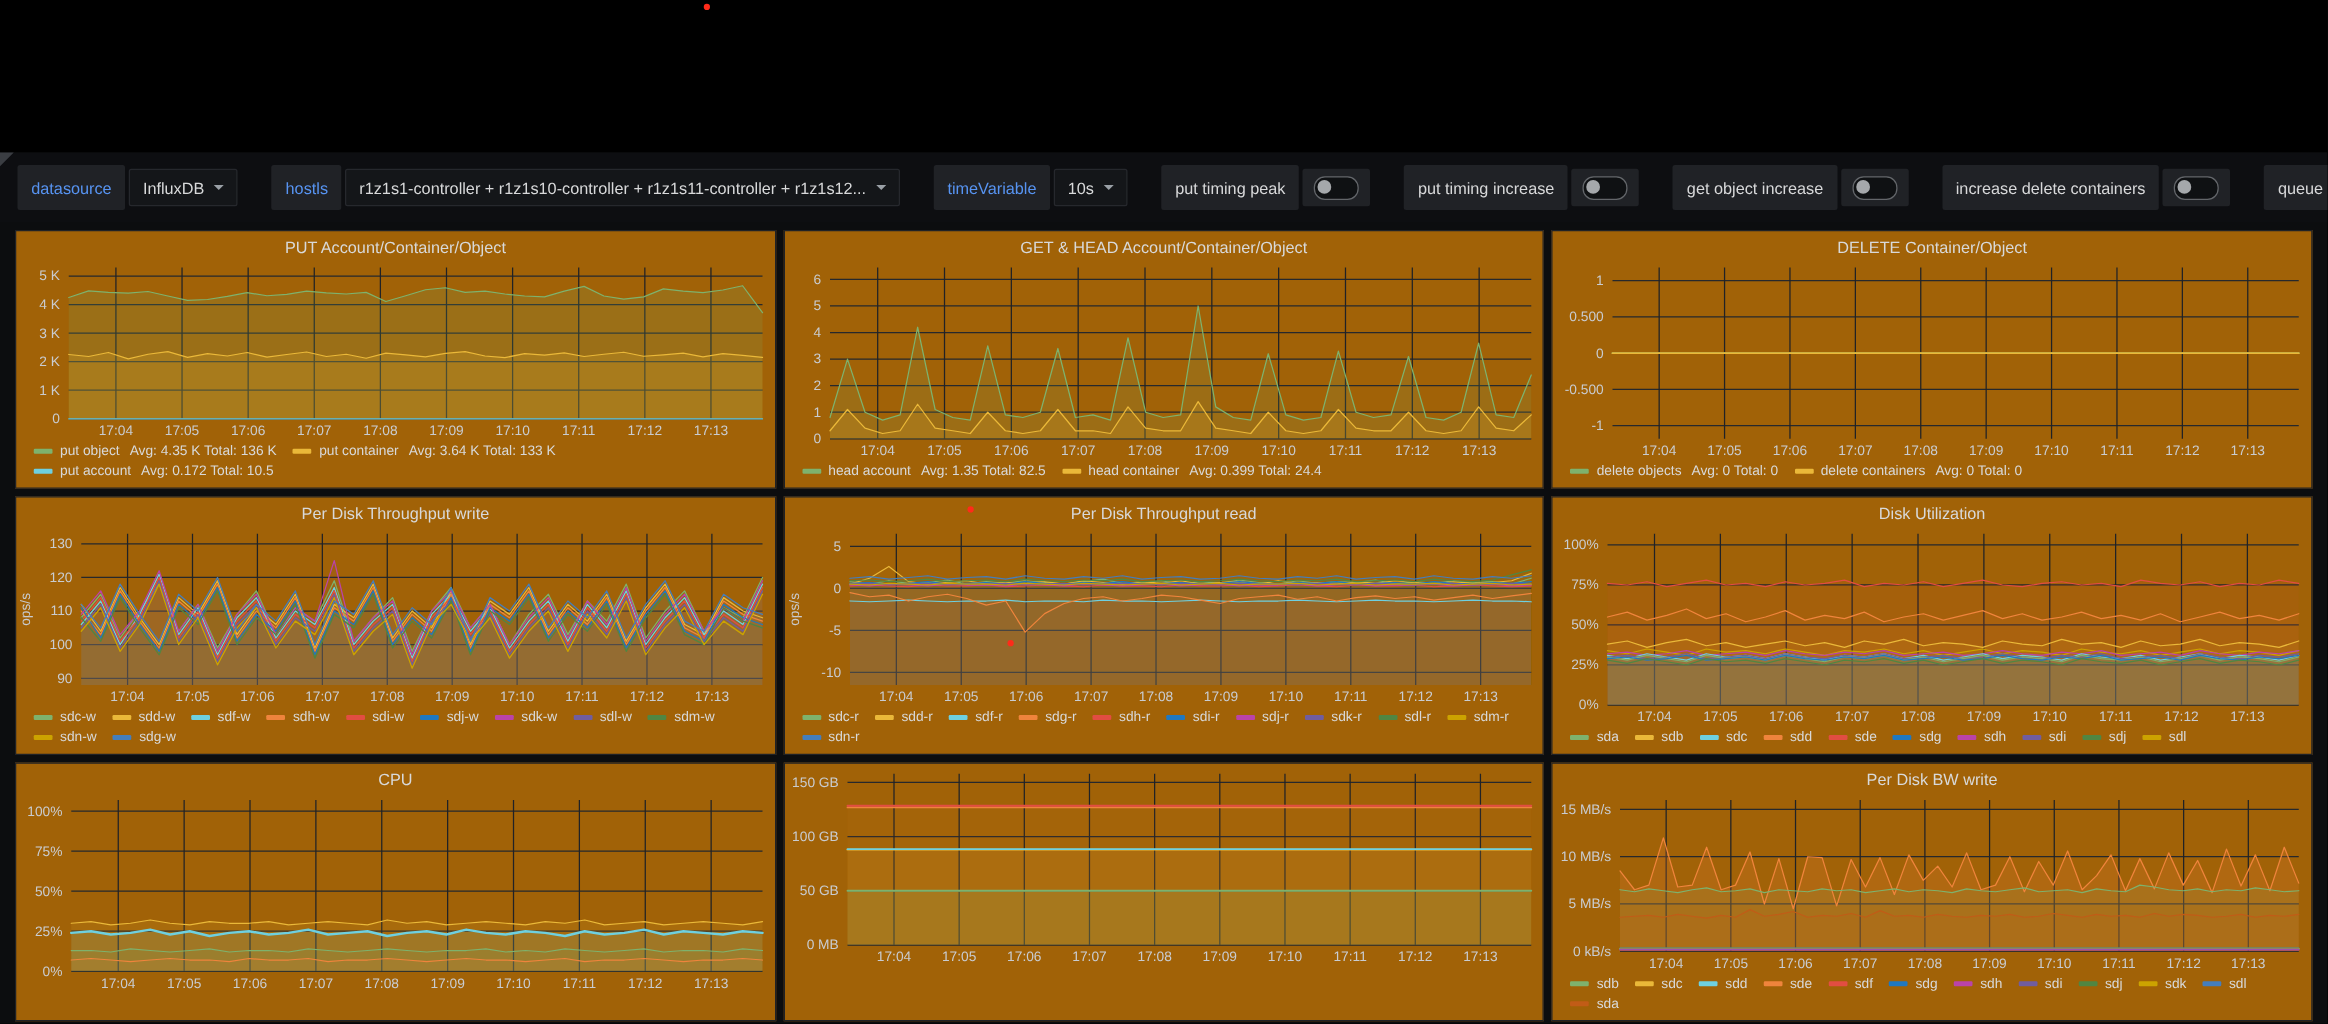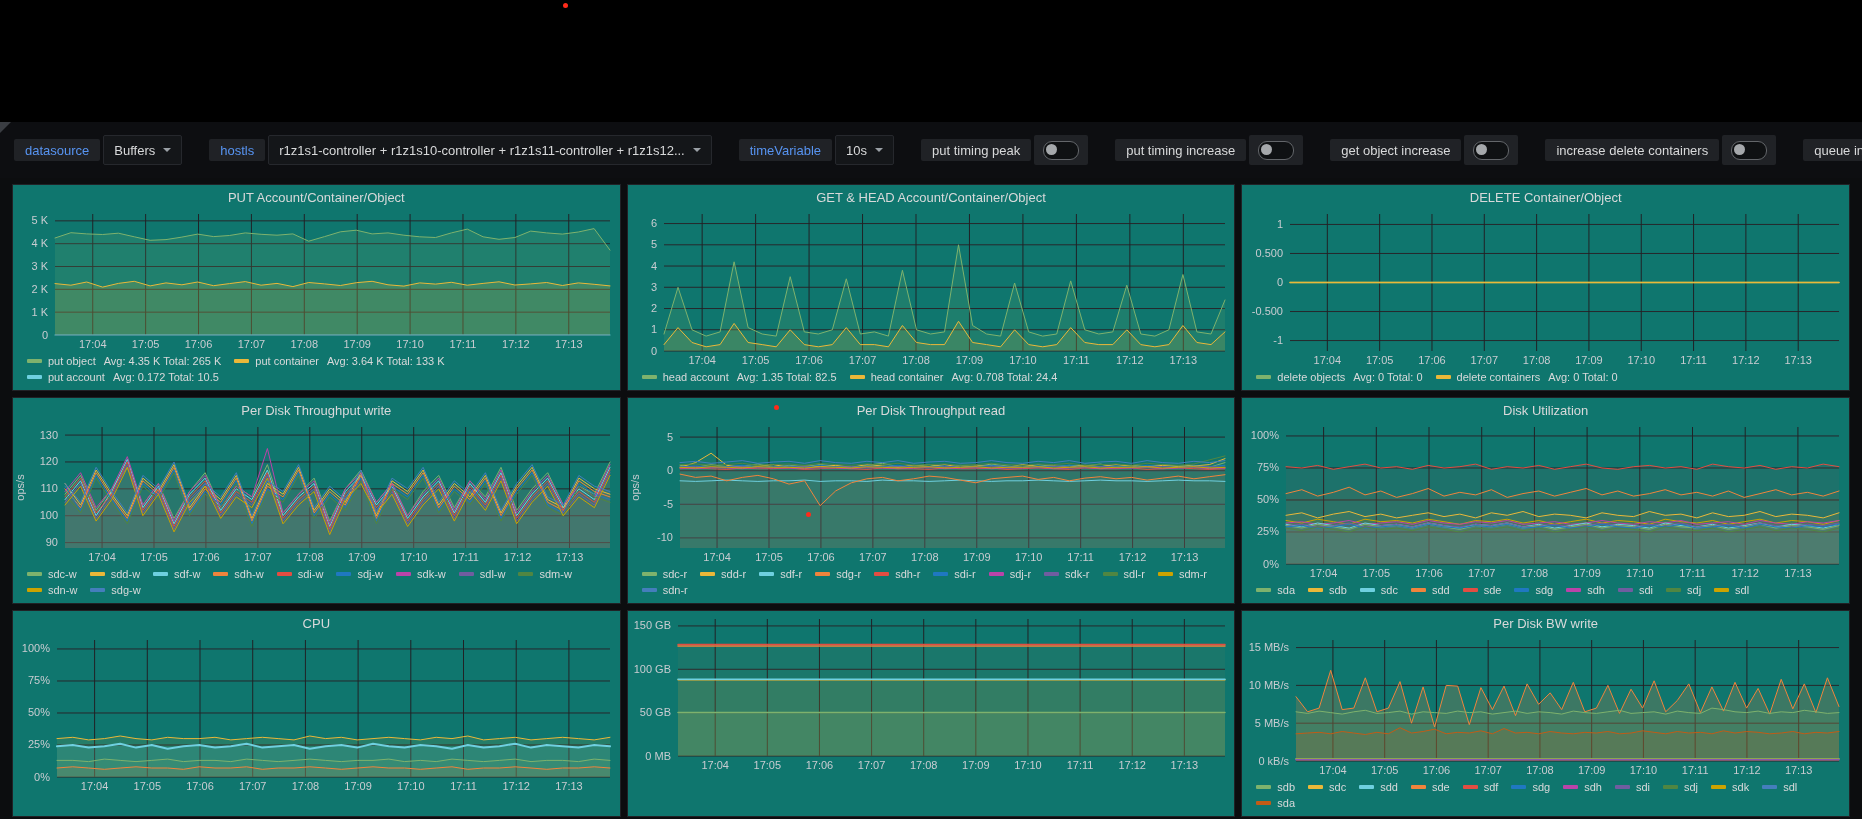--- a/index.html
+++ b/index.html
@@ -8,56 +8,56 @@
   .stage{position:absolute;inset:0;background:#0c0d0f;}
   .topband{position:absolute;top:0;left:0;width:100%;height:122px;background:#000;}
   .red-dot{position:absolute;width:5px;height:5px;border-radius:50%;background:#ff2b1a;z-index:50;}
 
   
   .toolbar{position:absolute;top:122px;left:0;right:0;height:56px;display:flex;align-items:center;
            padding-left:14px;background:#0d0e11;}
   .fold{position:absolute;left:0;top:0;width:0;height:0;
         border-top:11px solid #3a3d42;border-right:11px solid transparent;}
   .ctrl-group{display:flex;align-items:center;margin-right:27px;flex:0 0 auto;}
-  .ctrl-label{background:#202226;height:22px;display:flex;align-items:center;
+  .ctrl-label{background:#202226;height:36px;display:flex;align-items:center;
               padding:0 11px;font-size:13px;color:#d8d9da;border-radius:2px;margin-right:3px;white-space:nowrap;}
   .ctrl-label.var{color:#5794f2;font-weight:500;}
   .ctrl-value{background:#141619;border:1px solid #26282d;height:28px;display:flex;align-items:center;
               padding:0 10px;font-size:13px;color:#d8d9da;border-radius:2px;white-space:nowrap;cursor:pointer;}
   .ctrl-value .caret{margin-left:8px;width:0;height:0;border-left:4px solid transparent;
               border-right:4px solid transparent;border-top:4px solid #9aa0a6;display:inline-block;}
   .ctrl-toggle{background:#202226;height:30px;display:flex;align-items:center;padding:0 9px;border-radius:2px;cursor:pointer;}
   .pill{width:34px;height:17px;border:1px solid #63666a;border-radius:9px;background:#0f1113;position:relative;}
   .knob{position:absolute;left:2px;top:2px;width:11px;height:11px;border-radius:50%;background:#a5a8ab;}
 
   
   .grid{position:absolute;top:184px;left:0;right:0;display:grid;
         grid-template-columns:repeat(3,1fr);grid-auto-rows:207px;gap:6px;padding:0 12px;}
-  .panel{background:#0f766e;border:1px solid #202226;display:flex;flex-direction:column;position:relative;min-width:0;}
+  .panel{background:#a16207;border:1px solid #202226;display:flex;flex-direction:column;position:relative;min-width:0;}
   .panel-title{text-align:center;font-size:13px;font-weight:500;color:#d8d9da;
                padding:5px 0 1px;cursor:pointer;white-space:nowrap;overflow:hidden;}
   .chart{flex:1;position:relative;min-height:0;}
   .chart svg{position:absolute;left:0;top:0;}
   .legend{display:flex;flex-wrap:wrap;align-items:center;padding:1px 8px 5px 14px;
           font-size:11px;line-height:16px;color:#d8d9da;}
   .legend .li{display:flex;align-items:center;margin-right:13px;cursor:pointer;white-space:nowrap;}
   .legend .sw{width:15px;height:4px;border-radius:1px;margin-right:6px;flex:0 0 auto;}
   .legend .stats{margin-left:8px;color:#d8d9da;}
 </style>
 </head>
 <body>
 
 <div class="stage">
   <div class="topband"></div>
   <div class="toolbar" id="toolbar">
     <div class="fold"></div>
   <div class="ctrl-group">
         <div class="ctrl-label var">datasource</div>
         <div class="ctrl-value">
-          <span>Buffers</span>
+          <span>InfluxDB</span>
           <span class="caret"></span>
         </div>
       </div>
       <div class="ctrl-group">
         <div class="ctrl-label var">hostls</div>
         <div class="ctrl-value">
           <span>r1z1s1-controller + r1z1s10-controller + r1z1s11-controller + r1z1s12...</span>
           <span class="caret"></span>
         </div>
       </div>
@@ -145,21 +145,21 @@
             <path d="M42,129 L42.0,77.6 L57.9,79.2 L73.7,76.0 L89.6,81.1 L105.4,77.4 L121.3,75.3 L137.1,79.9 L153.0,76.9 L168.9,78.8 L184.7,76.0 L200.6,79.7 L216.4,77.6 L232.3,75.6 L248.1,79.2 L264.0,77.4 L279.9,80.6 L295.7,76.5 L311.6,77.9 L327.4,79.5 L343.3,76.7 L359.1,75.3 L375.0,78.8 L390.9,80.1 L406.7,76.9 L422.6,78.1 L438.4,76.3 L454.3,79.2 L470.1,77.4 L486.0,75.8 L501.9,79.0 L517.7,77.9 L533.6,76.5 L549.4,79.5 L565.3,76.9 L581.1,78.3 L597.0,79.9 L597,129 Z" fill="#EAB839" fill-opacity="0.16" stroke="none"></path>
             <polyline points="42.0,32.0 57.9,26.7 73.7,27.9 89.6,28.5 105.4,27.2 121.3,30.8 137.1,34.3 153.0,33.6 168.9,31.1 184.7,28.1 200.6,30.6 216.4,29.5 232.3,26.9 248.1,28.3 264.0,29.2 279.9,27.9 295.7,35.2 311.6,30.6 327.4,25.8 343.3,24.2 359.1,27.9 375.0,26.9 390.9,29.2 406.7,30.8 422.6,31.5 438.4,26.9 454.3,23.1 470.1,30.8 486.0,33.3 501.9,31.5 517.7,25.1 533.6,26.9 549.4,28.1 565.3,26.0 581.1,22.6 597.0,44.1" fill="none" stroke="#7EB26D" stroke-width="1" stroke-linejoin="round" stroke-linecap="round"></polyline>
             <polyline points="42.0,77.6 57.9,79.2 73.7,76.0 89.6,81.1 105.4,77.4 121.3,75.3 137.1,79.9 153.0,76.9 168.9,78.8 184.7,76.0 200.6,79.7 216.4,77.6 232.3,75.6 248.1,79.2 264.0,77.4 279.9,80.6 295.7,76.5 311.6,77.9 327.4,79.5 343.3,76.7 359.1,75.3 375.0,78.8 390.9,80.1 406.7,76.9 422.6,78.1 438.4,76.3 454.3,79.2 470.1,77.4 486.0,75.8 501.9,79.0 517.7,77.9 533.6,76.5 549.4,79.5 565.3,76.9 581.1,78.3 597.0,79.9" fill="none" stroke="#EAB839" stroke-width="1" stroke-linejoin="round" stroke-linecap="round"></polyline>
             <polyline points="42.0,129.0 597.0,129.0" fill="none" stroke="#6ED0E0" stroke-width="1" stroke-linejoin="round" stroke-linecap="round"></polyline>
           </svg>
         </div>
         <div class="legend">
           <span class="li">
             <span class="sw" style="background: rgb(126, 178, 109);"></span>
             <span class="lbl">put object</span>
-            <span class="stats">Avg: 4.35 K  Total: 265 K</span>
+            <span class="stats">Avg: 4.35 K  Total: 136 K</span>
           </span>
           <span class="li">
             <span class="sw" style="background: rgb(234, 184, 57);"></span>
             <span class="lbl">put container</span>
             <span class="stats">Avg: 3.64 K  Total: 133 K</span>
           </span>
           <span class="li">
             <span class="sw" style="background: rgb(110, 208, 224);"></span>
             <span class="lbl">put account</span>
             <span class="stats">Avg: 0.172  Total: 10.5</span>
@@ -212,21 +212,21 @@
         </div>
         <div class="legend">
           <span class="li">
             <span class="sw" style="background: rgb(126, 178, 109);"></span>
             <span class="lbl">head account</span>
             <span class="stats">Avg: 1.35  Total: 82.5</span>
           </span>
           <span class="li">
             <span class="sw" style="background: rgb(234, 184, 57);"></span>
             <span class="lbl">head container</span>
-            <span class="stats">Avg: 0.708  Total: 24.4</span>
+            <span class="stats">Avg: 0.399  Total: 24.4</span>
           </span>
         </div>
       </div>
       <div class="panel">
         <div class="panel-title">DELETE Container/Object</div>
         <div class="chart">
           <svg width="607" height="162" viewBox="0 0 607 162">
             <line x1="48" y1="18.449152542372886" x2="597" y2="18.449152542372886" stroke="#26282c" stroke-width="1"></line>
             <text x="41" y="21.949152542372886" text-anchor="end" fill="#c9ccd1" font-size="11px">1</text>
             <line x1="48" y1="47.474576271186436" x2="597" y2="47.474576271186436" stroke="#26282c" stroke-width="1"></line>

